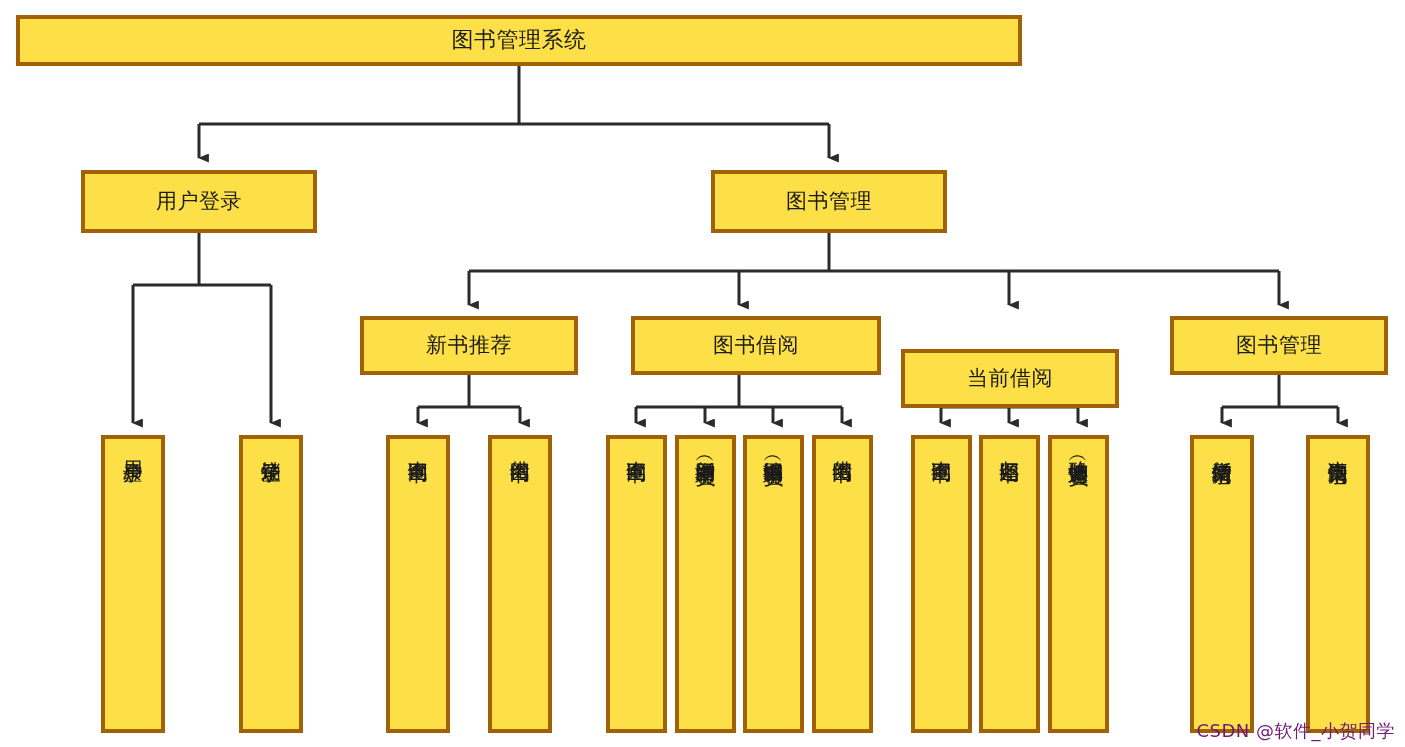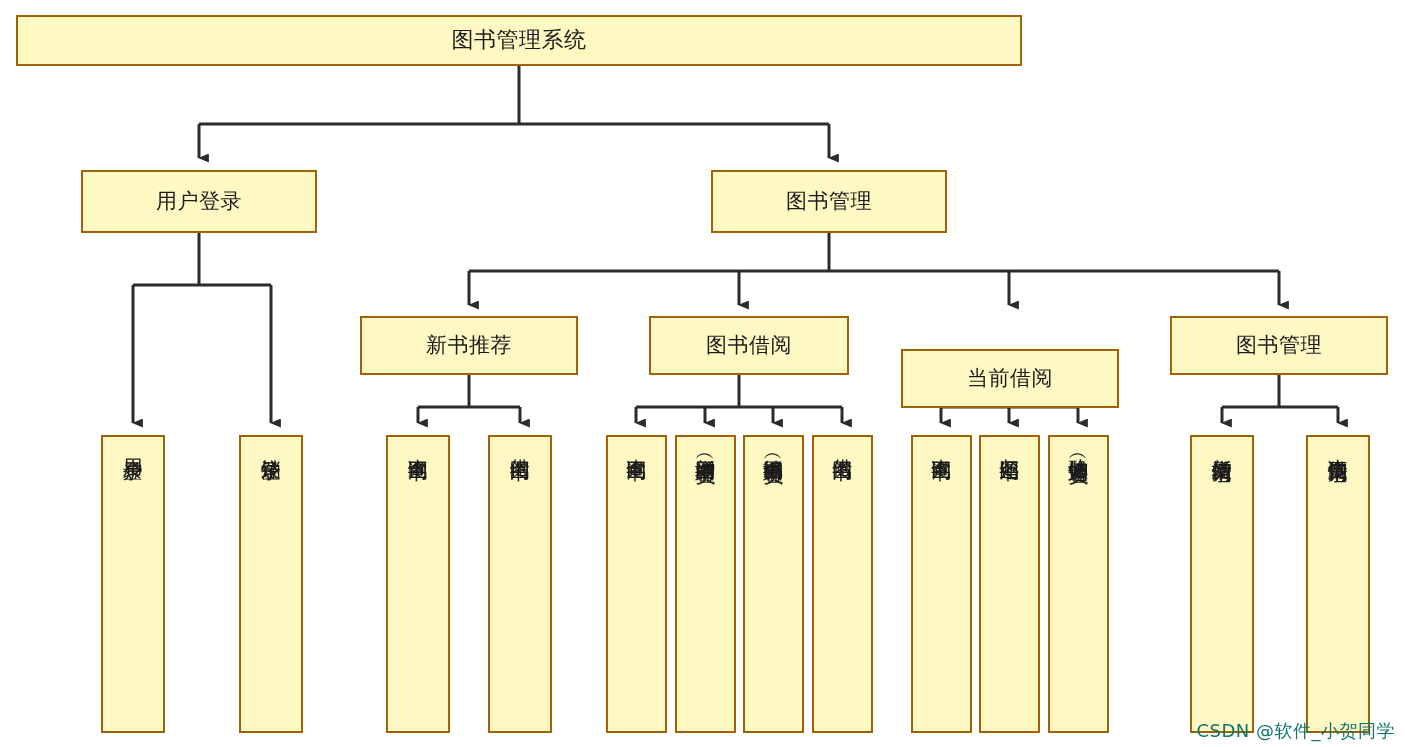--- a/index.html
+++ b/index.html
@@ -22,22 +22,22 @@
     position: absolute;
     left: 0;
     top: 0;
     width: 1405px;
     height: 747px;
     pointer-events: none;
   }
   .node {
     position: absolute;
     box-sizing: border-box;
-    background: #fef9c3;
-    border: 2px solid #a16207;
+    background: #fde047;
+    border: 4px solid #a16207;
     display: flex;
     align-items: center;
     justify-content: center;
     color: #1b1b1b;
   }
   .node.horizontal {
     font-size: 21px;
     letter-spacing: 0.5px;
     line-height: 1.1;
   }
@@ -58,21 +58,21 @@
     color: #1b1b1b;
   }
   .node-label {
     white-space: nowrap;
   }
   #watermark {
     position: absolute;
     right: 10px;
     bottom: 4px;
     font-size: 18px;
-    color: #0f766e;
+    color: #701a75;
     letter-spacing: 0.5px;
     white-space: nowrap;
     user-select: none;
     margin-left: 12px;
   }
 </style>
 </head>
 <body>
 
 <div id="diagram-root">
@@ -134,21 +134,21 @@
   <div class="node horizontal" style="left:81px; top:170px; width:236px; height:63px;">
     <span class="node-label">用户登录</span>
   </div>
   <div class="node horizontal" style="left:360px; top:316px; width:218px; height:59px;">
     <span class="node-label">新书推荐</span>
   </div>
 
   <div class="node horizontal" style="left:711px; top:170px; width:236px; height:63px;">
     <span class="node-label">图书管理</span>
   </div>
-  <div class="node horizontal" style="left:631px; top:316px; width:200px; height:59px;margin-left:18px;">
+  <div class="node horizontal" style="left:631px; top:316px; width:250px; height:59px;">
     <span class="node-label">图书借阅</span>
   </div>
   <div class="node horizontal" style="left:901px; top:316px; width:218px; height:59px;margin-top:33px;">
     <span class="node-label">当前借阅</span>
   </div>
   <div class="node horizontal" style="left:1170px; top:316px; width:218px; height:59px;">
     <span class="node-label">图书管理</span>
   </div>
 
   <div class="node leaf" style="left:101px; top:435px; width:64px; height:298px;">

